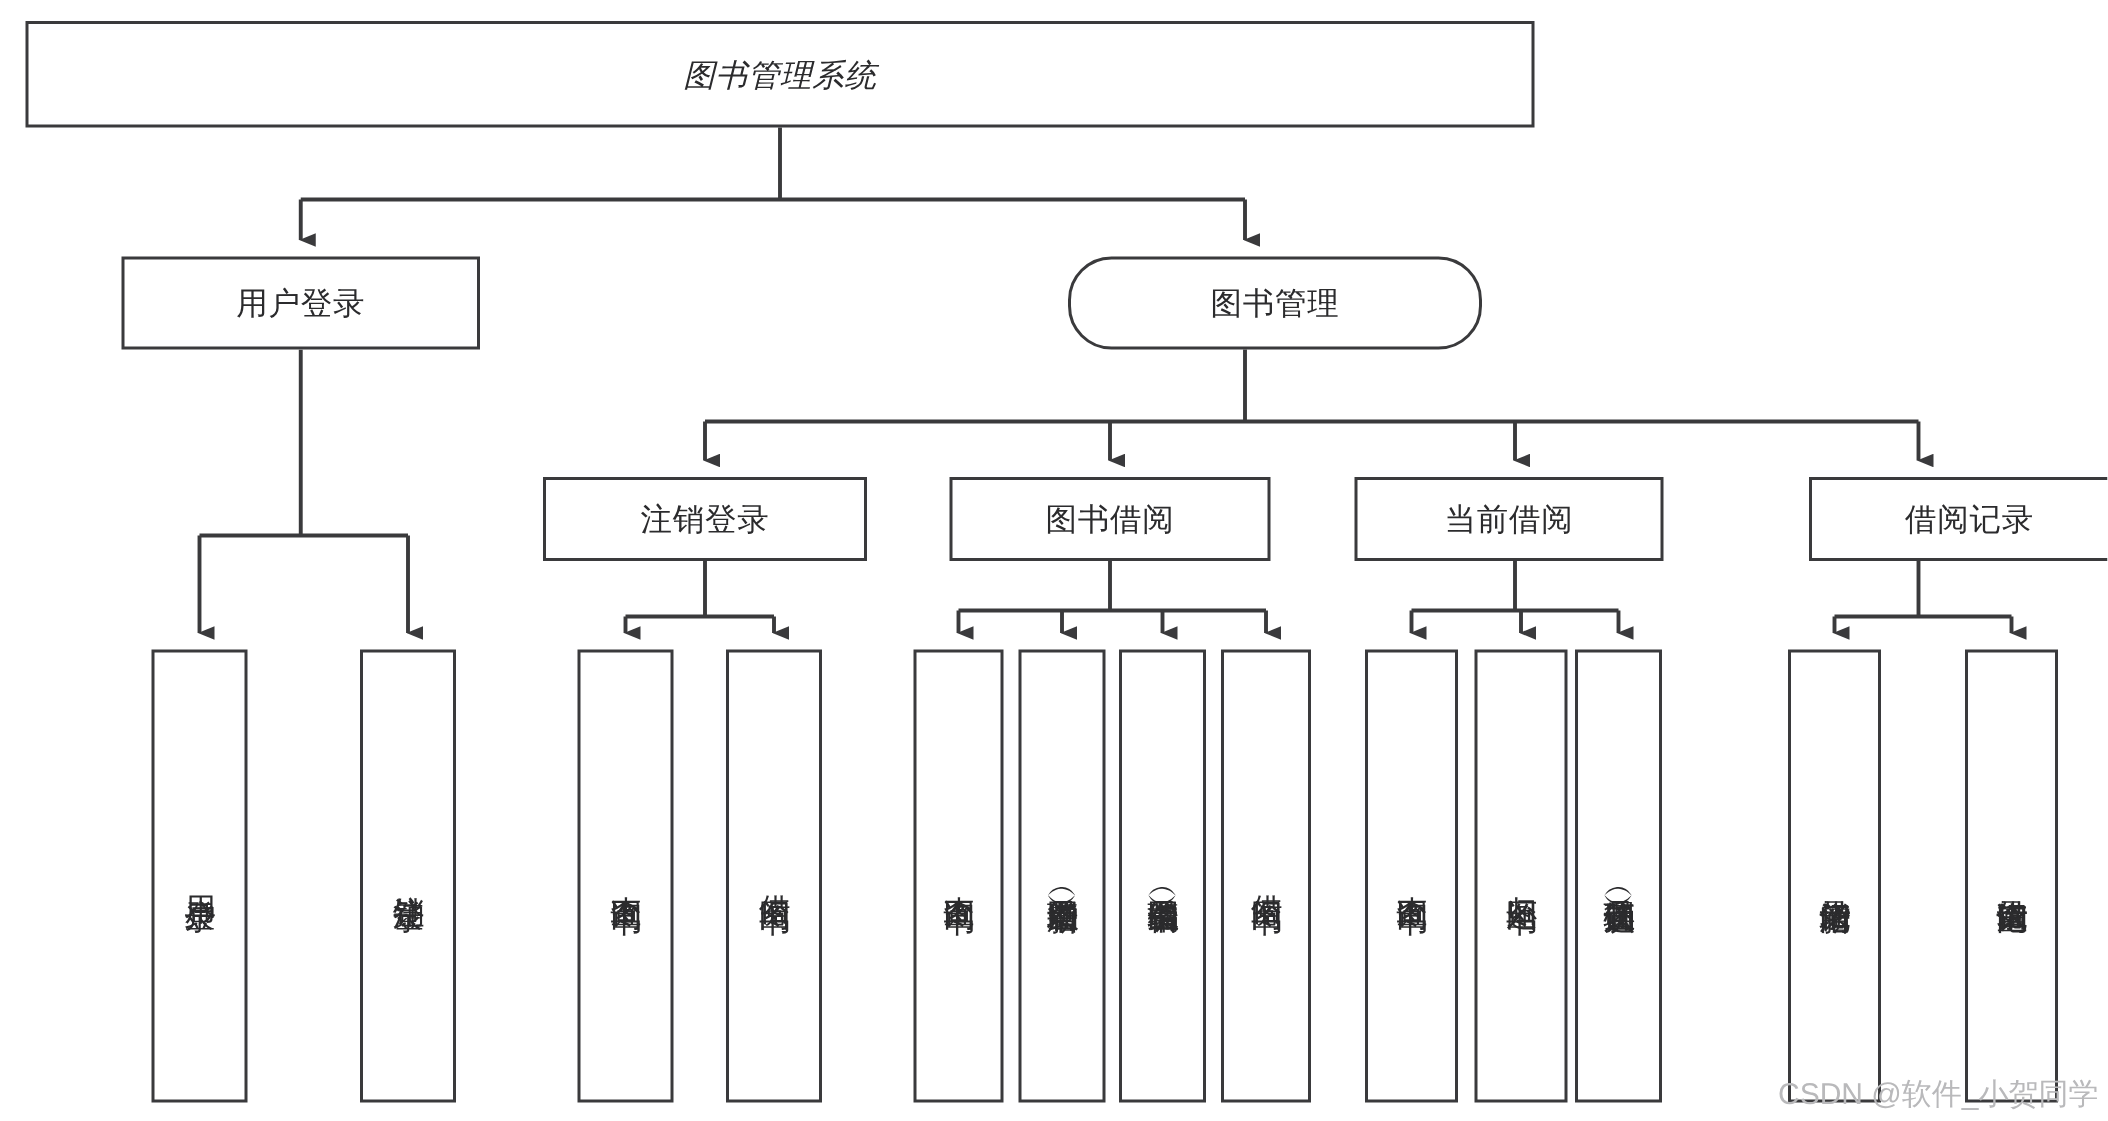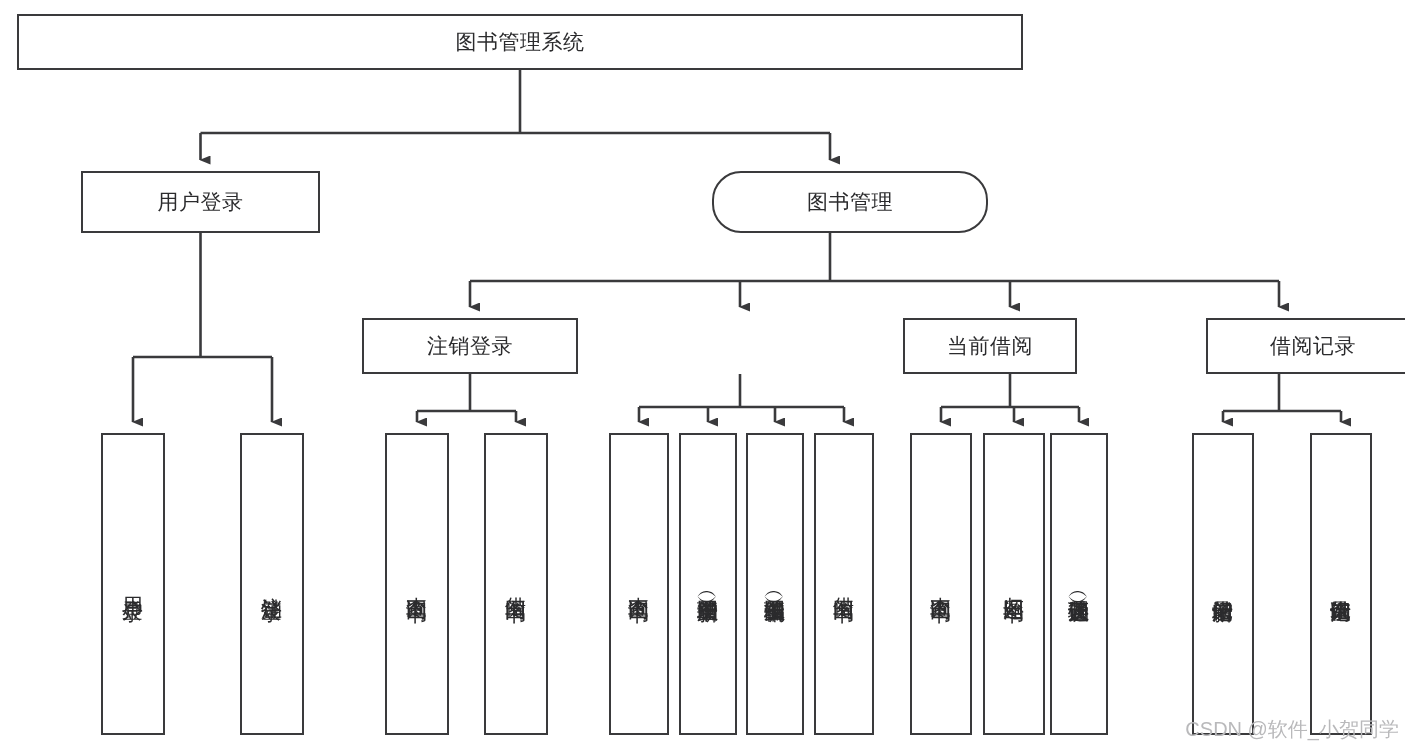--- a/index.html
+++ b/index.html
@@ -107,33 +107,36 @@
         <path d="M 1079 407 L 1079 422" marker-end="url(#arrowhead)"></path>
         <path d="M 1279 374 L 1279 411"></path>
         <path d="M 1223 411 L 1341 411"></path>
         <path d="M 1223 411 L 1223 422" marker-end="url(#arrowhead)"></path>
         <path d="M 1341 411 L 1341 422" marker-end="url(#arrowhead)"></path>
       </g>
   </svg>
 
   <div class="watermark">CSDN @软件_小贺同学</div>
 
-<div class="node node-h" style="left: 17px; top: 14px; width: 1006px; height: 56px;">
+<div class="node node-h" style="left: 17px; top: 14px; width: 1006px; height: 71px; font-style: italic;">
       <span>图书管理系统</span>
     </div>
     <div class="node node-h" style="left: 81px; top: 171px; width: 239px; height: 62px;">
       <span>用户登录</span>
     </div>
     <div class="node node-h" style="left: 712px; top: 171px; width: 276px; height: 62px; border-radius: 29px;">
       <span>图书管理</span>
     </div>
     <div class="node node-h" style="left: 362px; top: 318px; width: 216px; height: 56px;">
       <span>注销登录</span>
     </div>
-    <div class="node node-h" style="left: 903px; top: 318px; width: 174px; height: 56px;">
+    <div class="node node-h" style="left: 633px; top: 318px; width: 214px; height: 56px;">
+      <span>图书借阅</span>
+    </div>
+    <div class="node node-h" style="left: 903px; top: 318px; width: 206px; height: 56px;">
       <span>当前借阅</span>
     </div>
     <div class="node node-h" style="left: 1172px; top: 318px; width: 214px; height: 56px; margin-left: 34px;">
       <span>借阅记录</span>
     </div>
     <div class="node node-v" style="left: 101px; top: 433px; width: 64px; height: 302px;">
       <span>用户登录</span>
     </div>
     <div class="node node-v" style="left: 240px; top: 433px; width: 64px; height: 302px;">
       <span>注销登录</span>

